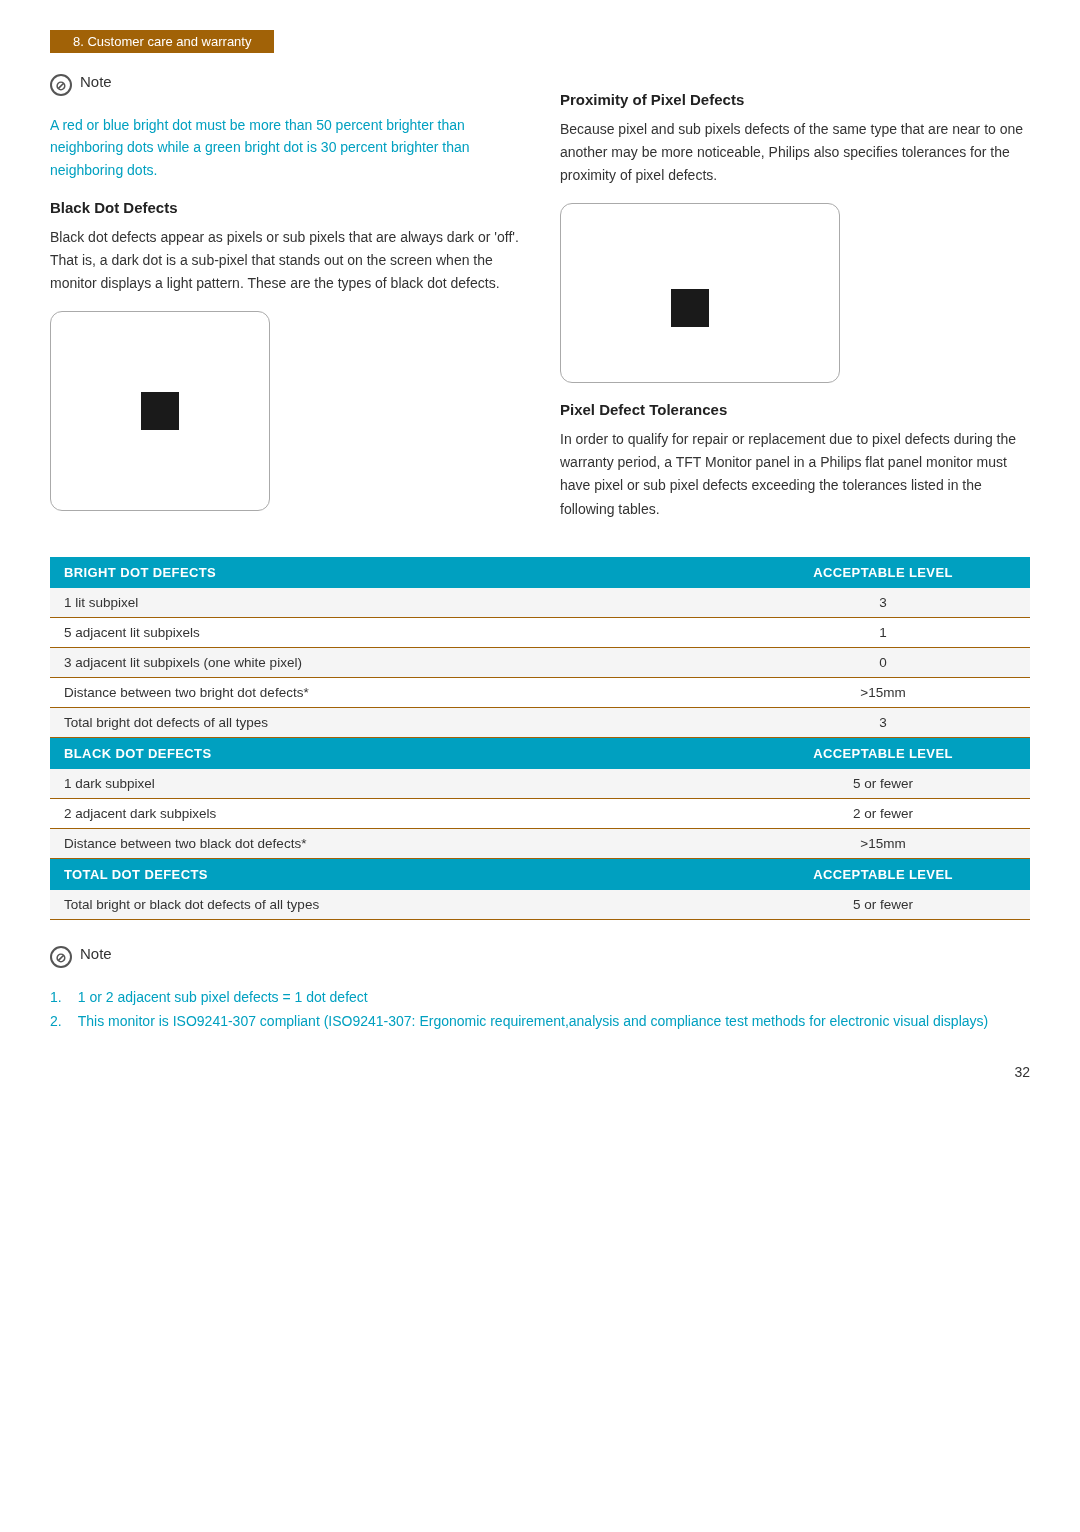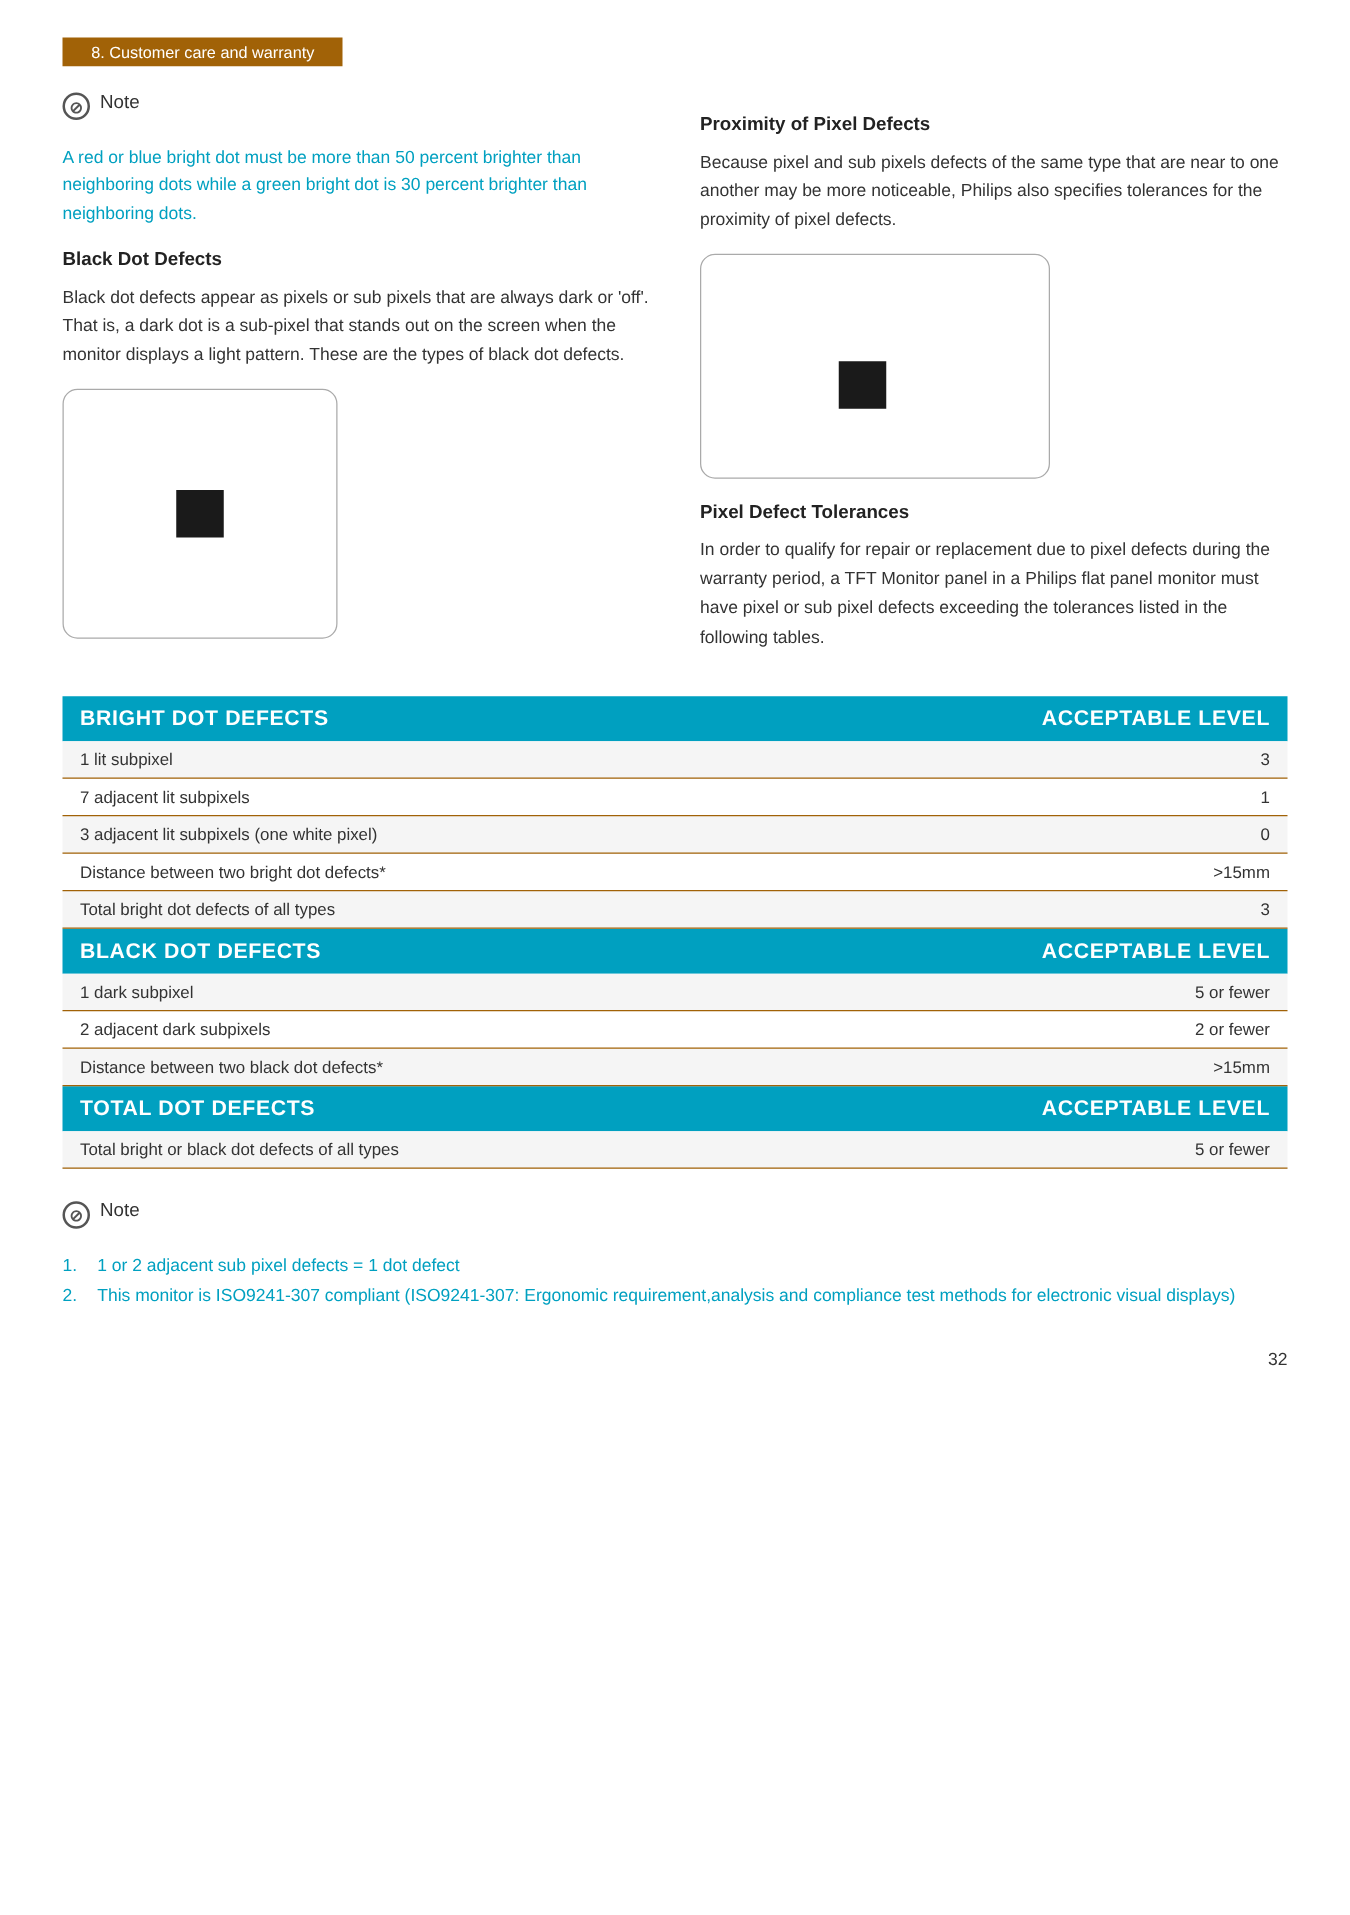--- a/index.html
+++ b/index.html
@@ -119,39 +119,39 @@
       margin: 20px 0;
       border-collapse: collapse;
     }
     .table-container table {
       width: 100%;
       border-collapse: collapse;
     }
     .table-header-row td {
       background-color: #00a0c0;
       color: #ffffff;
-      font-size: 17px;
+      font-size: 13px;
       font-weight: bold;
       padding: 8px 14px;
       letter-spacing: 0.03em;
     }
     .table-data-row td {
       padding: 7px 14px;
       font-size: 13.5px;
       border-bottom: 1px solid #a16207;
       color: #333;
     }
     .table-data-row:nth-child(even) td {
       background-color: #f5f5f5;
     }
     .table-data-row:nth-child(odd) td {
       background-color: #ffffff;
     }
     .td-right {
-      text-align: right;
+      text-align: center;
       white-space: nowrap;
     }
     .td-label {
       width: 70%;
     }
     .td-value {
       width: 30%;
     }
 
     
@@ -235,21 +235,21 @@
         <tr class="table-header-row">
       <td class="td-label">BRIGHT DOT DEFECTS</td>
       <td class="td-value td-right">ACCEPTABLE LEVEL</td>
     </tr>
 
     <tr class="table-data-row">
       <td class="td-label">1 lit subpixel</td>
       <td class="td-value td-right">3</td>
     </tr>
     <tr class="table-data-row">
-      <td class="td-label">7 adjacent lit subpixels</td>
+      <td class="td-label">5 adjacent lit subpixels</td>
       <td class="td-value td-right">1</td>
     </tr>
     <tr class="table-data-row">
       <td class="td-label">3 adjacent lit subpixels (one white pixel)</td>
       <td class="td-value td-right">0</td>
     </tr>
     <tr class="table-data-row">
       <td class="td-label">Distance between two bright dot defects*</td>
       <td class="td-value td-right">&gt;15mm</td>
     </tr>

